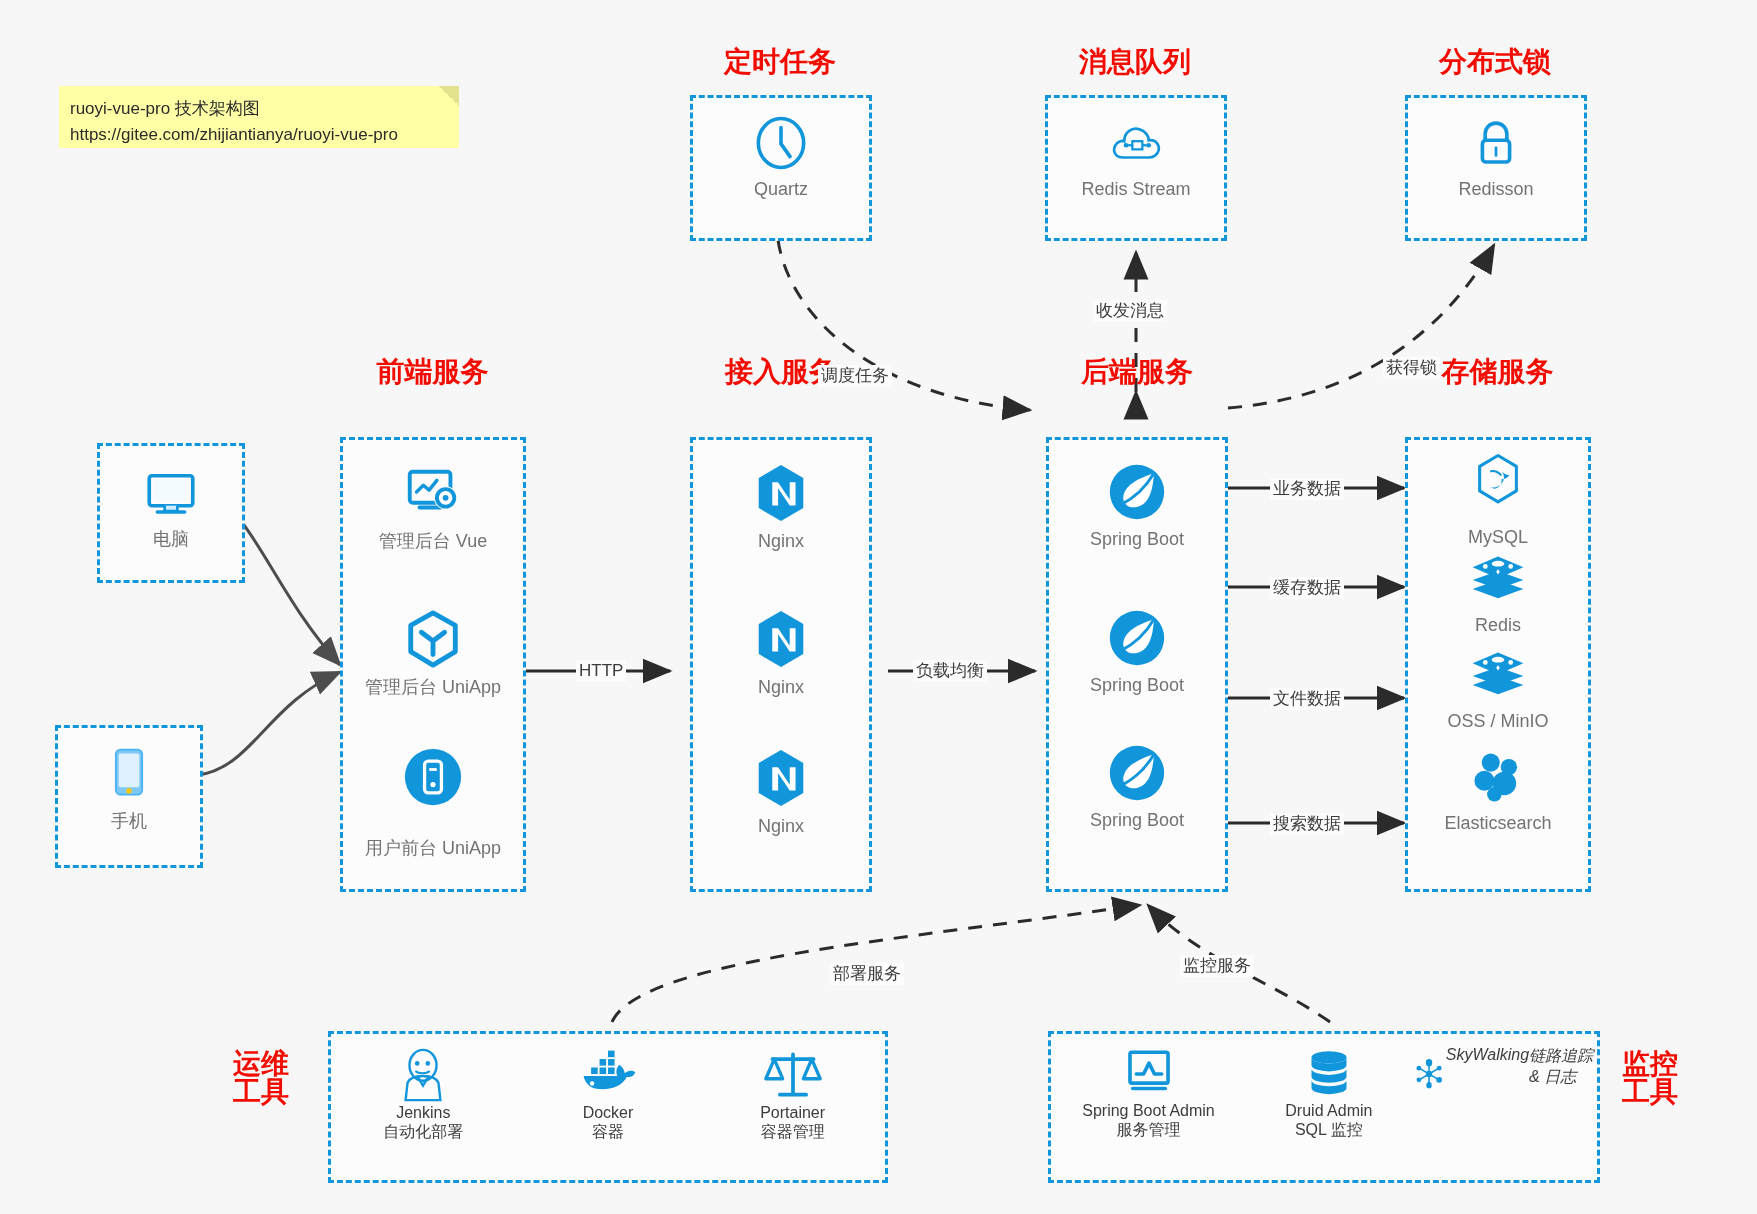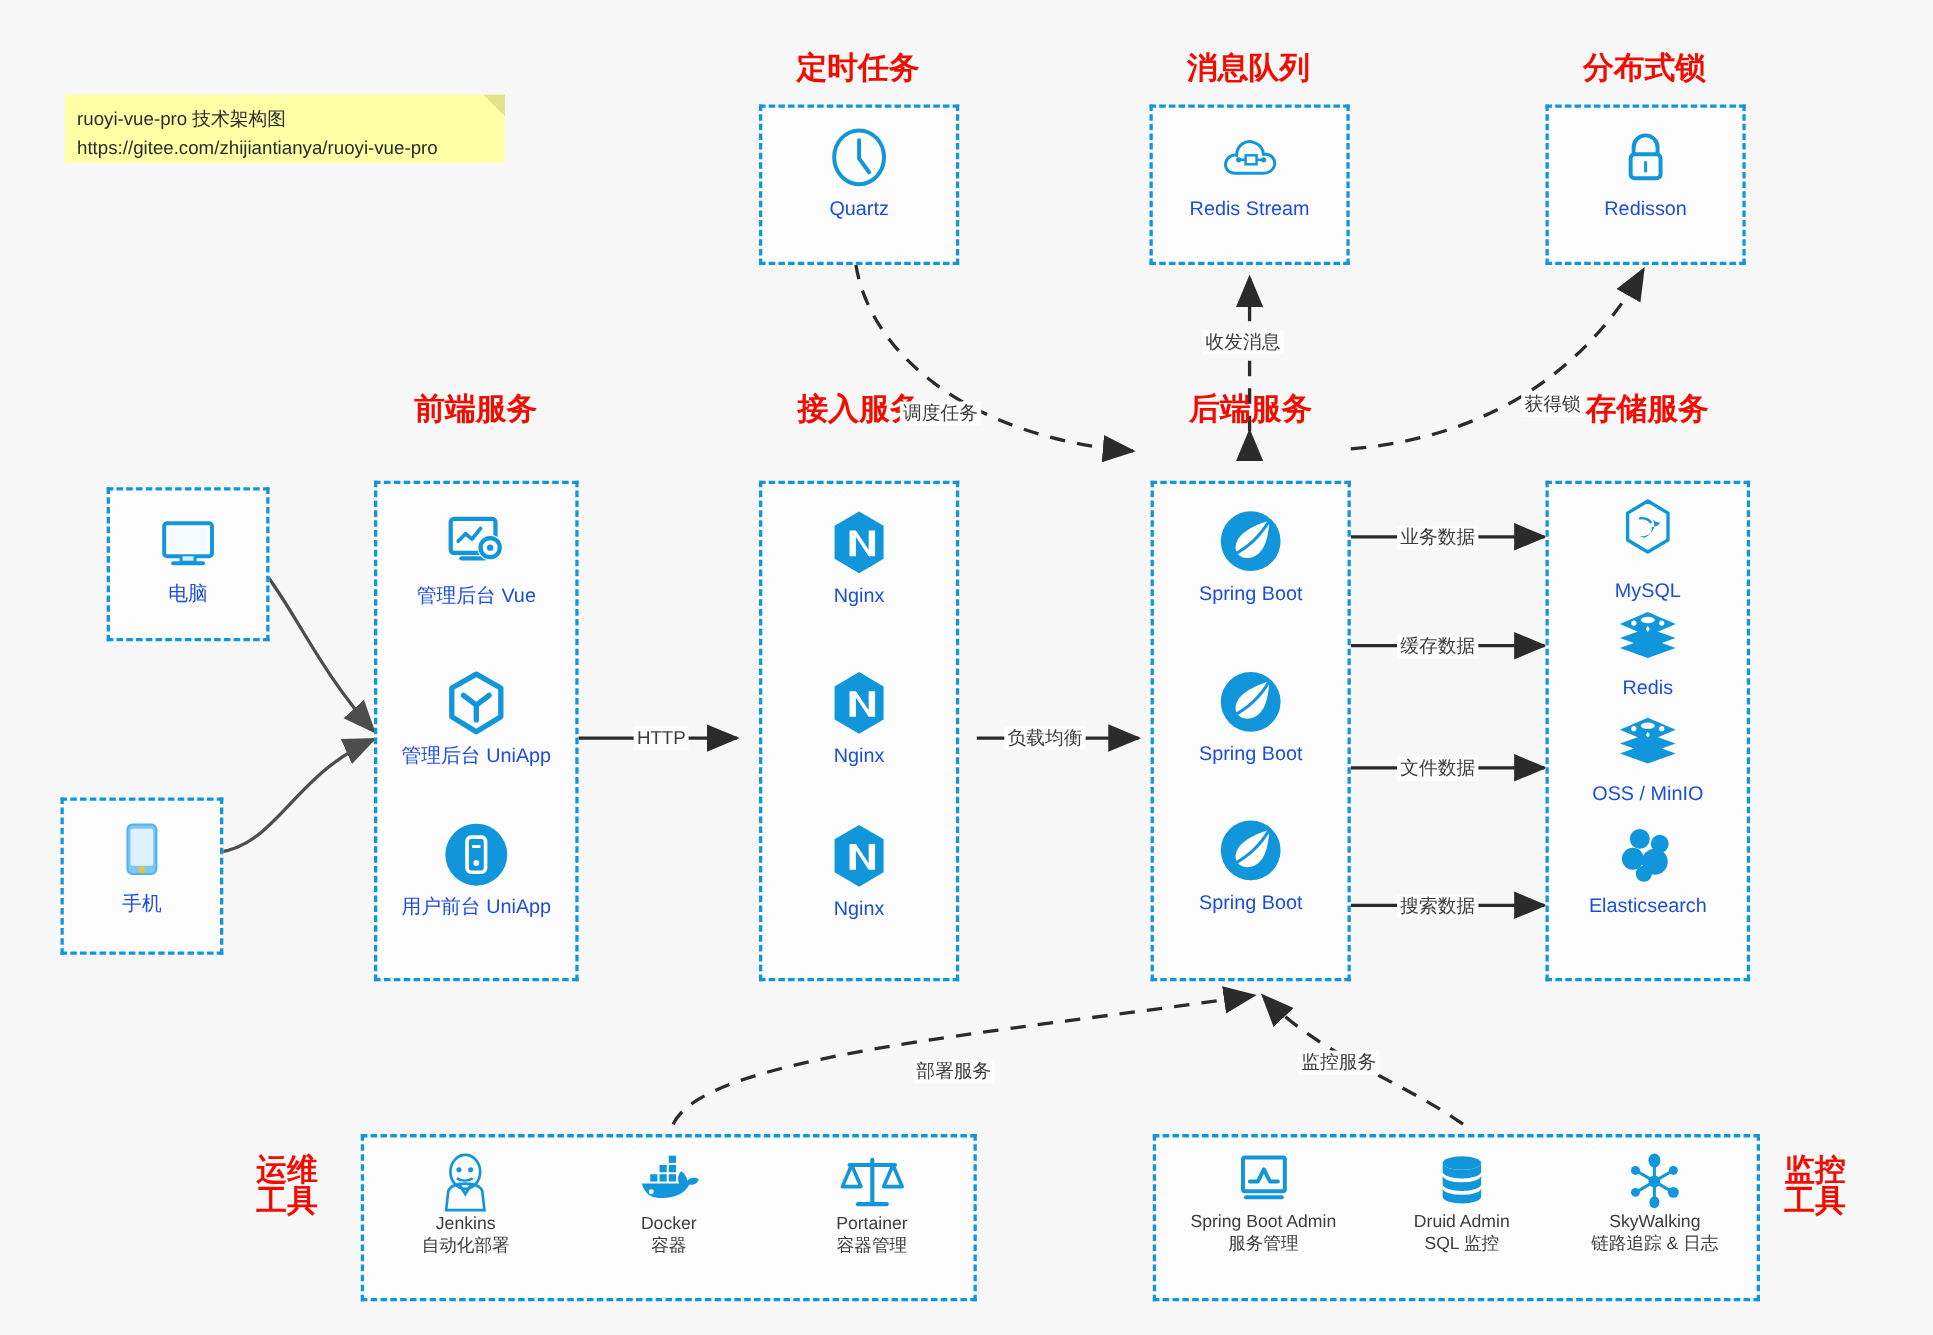--- a/index.html
+++ b/index.html
@@ -39,21 +39,21 @@
     text-align:center;white-space:nowrap;
   }
   .grp-title.side{width:60px;line-height:28px;}
 
   
   .node{
     position:absolute;width:100%;left:0;
     display:flex;flex-direction:column;align-items:center;
   }
   .node .lbl{
-    font-size:18px;color:#1d4ed8;margin-top:6px;
+    font-size:18px;color:#737373;margin-top:6px;
     text-align:center;white-space:nowrap;line-height:22px;
   }
   .ico{display:block;}
 
   
   .elabel{
     position:absolute;
     font-size:17px;color:#3c3c3c;
     background:#fcfcfc;
     padding:1px 3px;white-space:nowrap;
@@ -181,21 +181,21 @@
       </svg>
       <div class="lbl">管理后台 Vue</div>
     </div>
     <div class="node" style="top:168px;">
       <svg class="ico" width="58" height="62" viewBox="0 0 56 64">
         <path d="M28 5 L51 18 L51 45 L28 59 L5 45 L5 18 Z" fill="none" stroke="#1296db" stroke-width="5" stroke-linejoin="round"></path>
         <path d="M28 34 L28 48 M28 34 L16 25 M28 34 L40 25" fill="none" stroke="#1296db" stroke-width="5" stroke-linecap="round"></path>
       </svg>
       <div class="lbl">管理后台 UniApp</div>
     </div>
-    <div class="node" style="top:307px;">
+    <div class="node" style="top:307px;gap:24px;">
       <svg class="ico" width="60" height="60" viewBox="0 0 64 64">
         <circle cx="32" cy="32" r="30" fill="#1296db"></circle>
         <rect x="23" y="15" width="18" height="34" rx="4" fill="none" stroke="#ffffff" stroke-width="3.5"></rect>
         <line x1="28" y1="24" x2="36" y2="24" stroke="#ffffff" stroke-width="3"></line>
         <circle cx="32" cy="40" r="2.8" fill="#ffffff"></circle>
       </svg>
       <div class="lbl">用户前台 UniApp</div>
     </div>
   </div>
 
@@ -362,21 +362,21 @@
           <g fill="#1296db">
             <ellipse cx="32" cy="11" rx="20" ry="7"></ellipse>
             <path d="M12 11 L12 20 A20 7 0 0 0 52 20 L52 11 A20 7 0 0 1 12 11 Z"></path>
             <path d="M12 24 L12 33 A20 7 0 0 0 52 33 L52 24 A20 7 0 0 1 12 24 Z"></path>
             <path d="M12 37 L12 46 A20 7 0 0 0 52 46 L52 37 A20 7 0 0 1 12 37 Z"></path>
           </g>
         </svg>
         <div class="lbl">Druid Admin</div>
         <div class="lbl2">SQL 监控</div>
       </div>
-      <div style="display:flex;flex-direction:column;align-items:center;width:190px;">
+      <div style="display:flex;flex-direction:row;width:190px;font-style:italic;">
         <svg class="ico" width="58" height="56" viewBox="0 0 64 60">
           <g stroke="#1296db" stroke-width="3">
             <line x1="32" y1="30" x2="32" y2="10"></line>
               <line x1="32" y1="30" x2="32" y2="50"></line>
             <line x1="32" y1="30" x2="15" y2="20"></line>
               <line x1="32" y1="30" x2="49" y2="20"></line>
             <line x1="32" y1="30" x2="15" y2="40"></line>
               <line x1="32" y1="30" x2="49" y2="40"></line>
           </g>
           <g fill="#1296db">

